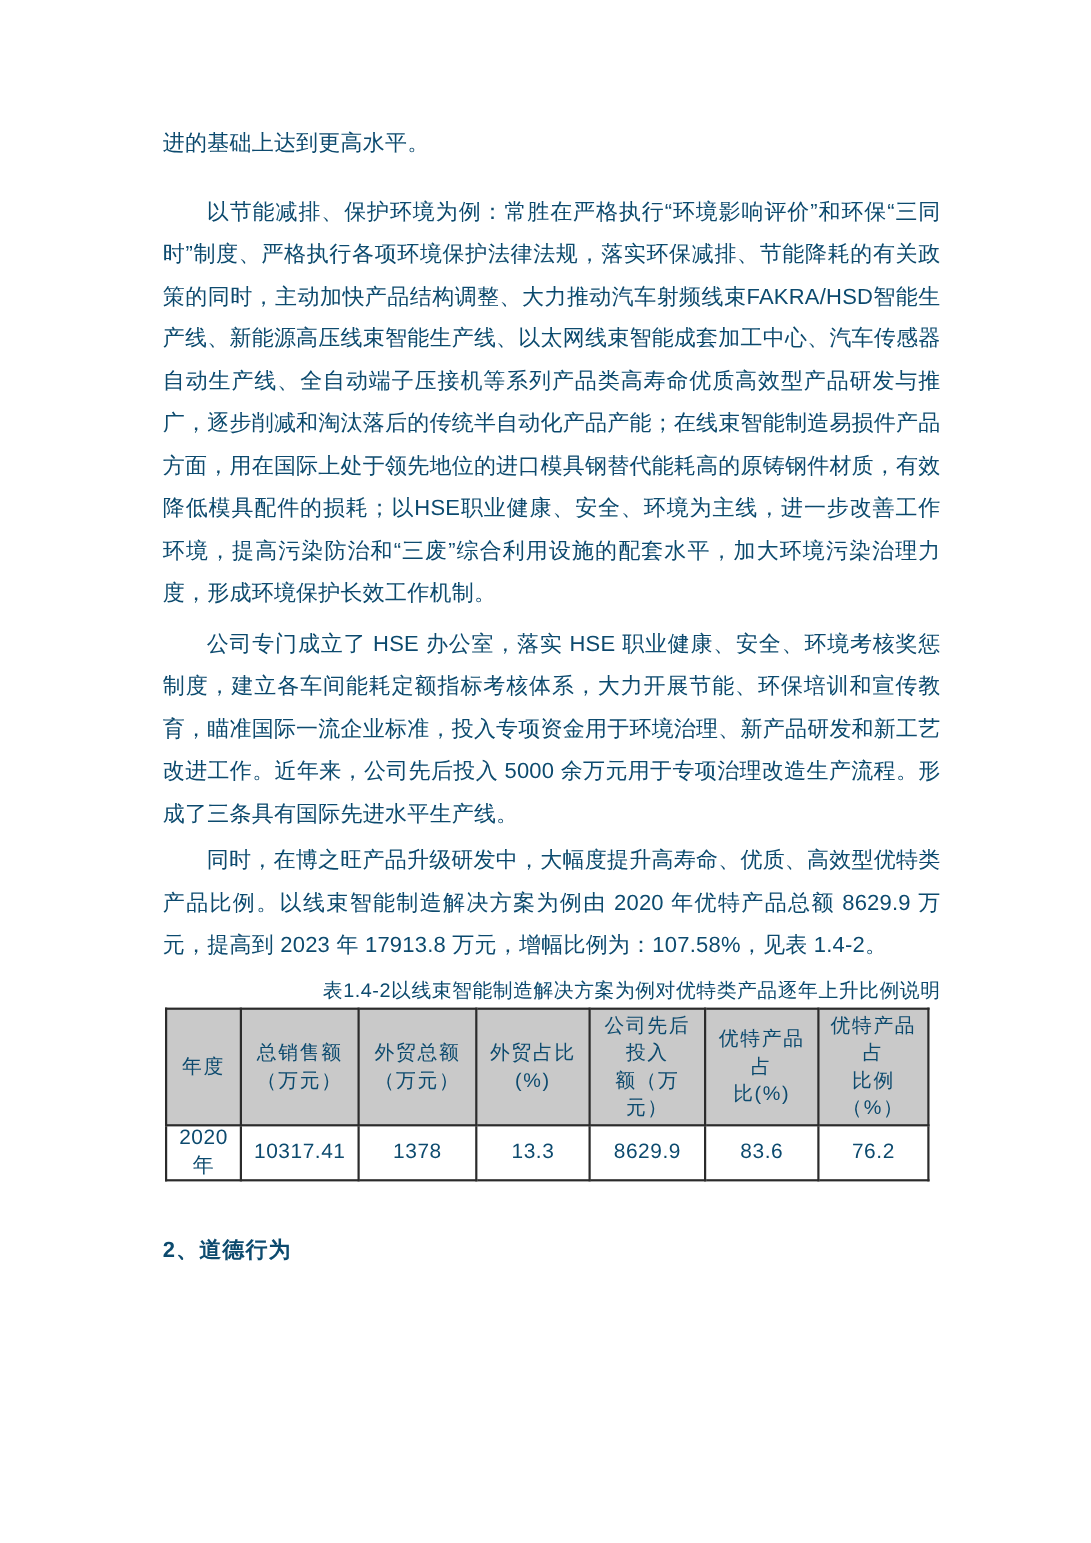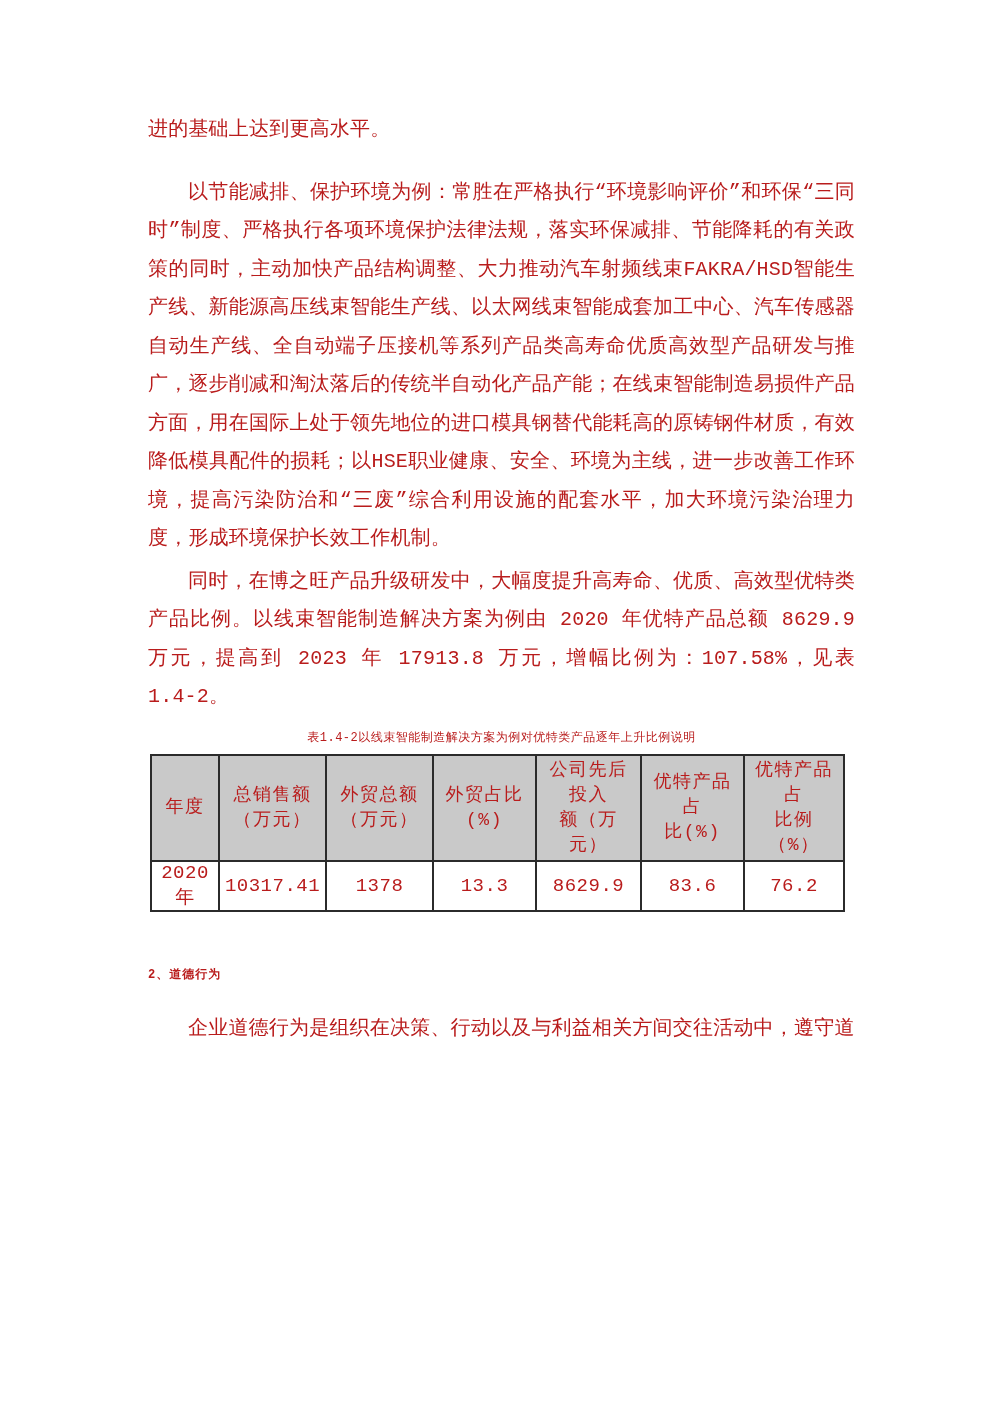--- a/index.html
+++ b/index.html
@@ -6,45 +6,45 @@
     margin: 0;
     padding: 0;
     background: #ffffff;
   }
   .page {
     position: relative;
     width: 992px;
     height: 1403px;
     background: #ffffff;
     overflow: hidden;
-    font-family: Liberation Mono, monospace;
-    color: #b91c1c;
+    font-family: Liberation Sans, sans-serif;
+    color: #0c4a6e;
   }
   .content {
     position: absolute;
     left: 148px;
     top: 111px;
     width: 707px;
   }
   .para {
     margin: 0;
     font-size: 20px;
     line-height: 38.5px;
     text-align: justify;
     letter-spacing: 0.2px;
   }
   .indent { text-indent: 2em; }
   .gap-lg { margin-top: 24px; }
   .gap-md { margin-top: 8px; }
   .gap-sm { margin-top: 4px; }
   .table-caption {
     margin-top: 7px;
-    font-size: 12px;
+    font-size: 18px;
     line-height: 28px;
-    text-align: center;
+    text-align: right;
     letter-spacing: 0.5px;
   }
   table.data-table {
     margin-top: 2px;
     margin-left: 2px;
     width: 693px;
     border-collapse: collapse;
     table-layout: fixed;
   }
   table.data-table th {
@@ -64,37 +64,38 @@
     height: 44px;
     font-size: 19px;
     text-align: center;
     vertical-align: middle;
     border: 2px solid #2b2b2b;
     padding: 0 4px;
     letter-spacing: 0.5px;
   }
   .section-heading {
     margin: 44px 0 0 0;
-    font-size: 12px;
+    font-size: 20px;
     font-weight: bold;
     line-height: 38.5px;
     letter-spacing: 1px;
   }
   .closing { margin-top: 16px; }
 </style>
 </head>
 <body>
 
 <div class="page">
   <div class="content">
 
     <p class="para">进的基础上达到更高水平。</p>
 
     <p class="para indent gap-lg">以节能减排、保护环境为例：常胜在严格执行“环境影响评价”和环保“三同时”制度、严格执行各项环境保护法律法规，落实环保减排、节能降耗的有关政策的同时，主动加快产品结构调整、大力推动汽车射频线束FAKRA/HSD智能生产线、新能源高压线束智能生产线、以太网线束智能成套加工中心、汽车传感器自动生产线、全自动端子压接机等系列产品类高寿命优质高效型产品研发与推广，逐步削减和淘汰落后的传统半自动化产品产能；在线束智能制造易损件产品方面，用在国际上处于领先地位的进口模具钢替代能耗高的原铸钢件材质，有效降低模具配件的损耗；以HSE职业健康、安全、环境为主线，进一步改善工作环境，提高污染防治和“三废”综合利用设施的配套水平，加大环境污染治理力度，形成环境保护长效工作机制。</p>
 
+    <p class="para indent gap-md">公司专门成立了 HSE 办公室，落实 HSE 职业健康、安全、环境考核奖惩制度，建立各车间能耗定额指标考核体系，大力开展节能、环保培训和宣传教育，瞄准国际一流企业标准，投入专项资金用于环境治理、新产品研发和新工艺改进工作。近年来，公司先后投入 5000 余万元用于专项治理改造生产流程。形成了三条具有国际先进水平生产线。</p>
 
     <p class="para indent gap-sm">同时，在博之旺产品升级研发中，大幅度提升高寿命、优质、高效型优特类产品比例。以线束智能制造解决方案为例由 2020 年优特产品总额 8629.9 万元，提高到 2023 年 17913.8 万元，增幅比例为：107.58%，见表 1.4-2。</p>
 
     <div class="table-caption">表1.4-2以线束智能制造解决方案为例对优特类产品逐年上升比例说明</div>
 
     <table class="data-table">
       <colgroup>
         <col style="width:68px">
         <col style="width:107px">
         <col style="width:107px">
@@ -128,16 +129,15 @@
           <td>13.3</td>
           <td>8629.9</td>
           <td>83.6</td>
           <td>76.2</td>
         </tr>
       </tbody>
     </table>
 
     <h3 class="section-heading">2、道德行为</h3>
 
-    <p class="para indent closing">企业道德行为是组织在决策、行动以及与利益相关方间交往活动中，遵守道</p>
 
   </div>
 </div>
 
 </body></html>

